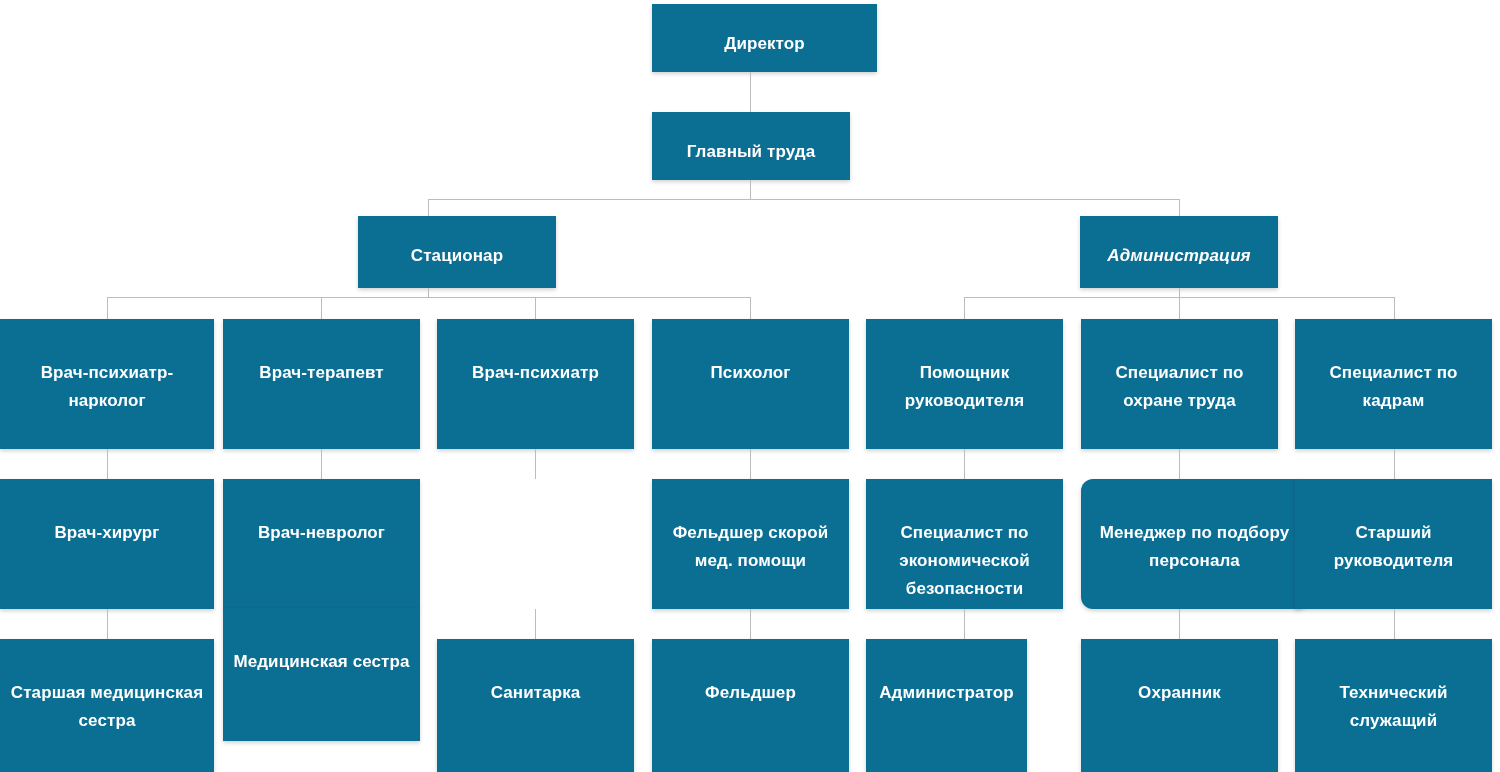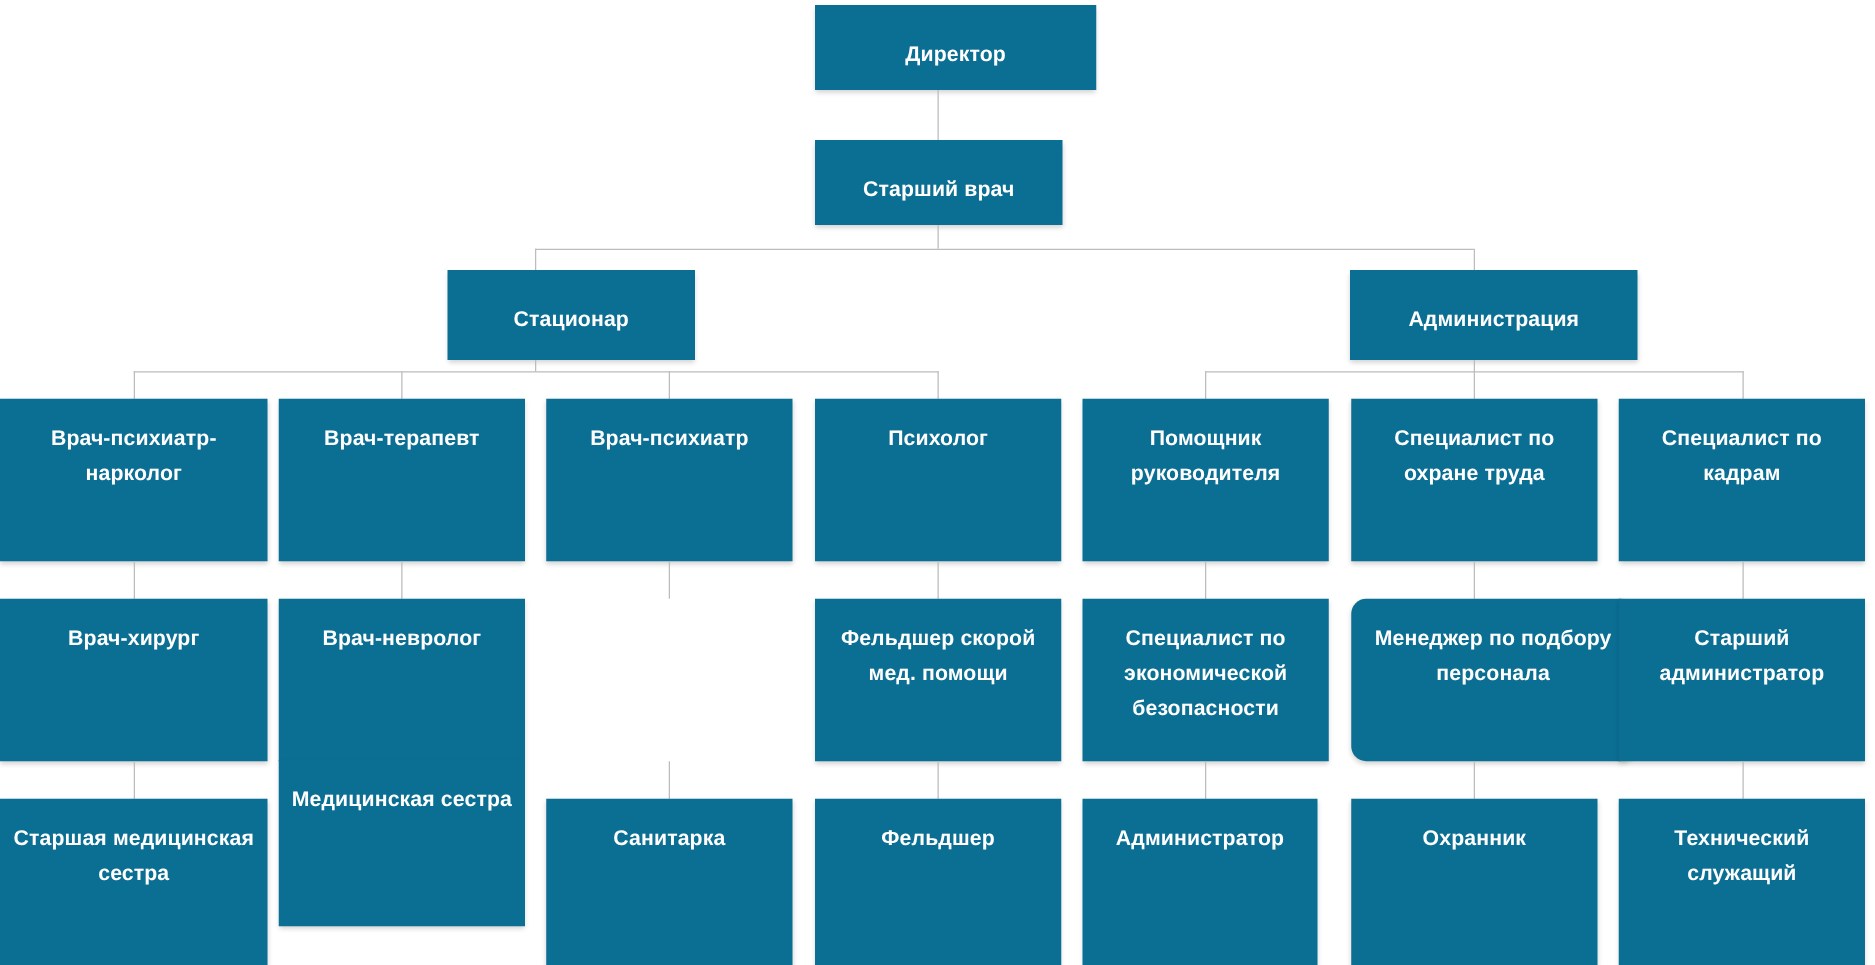--- a/index.html
+++ b/index.html
@@ -21,21 +21,21 @@
     position: absolute;
     background: #0B6E93;
     color: #ffffff;
     font-weight: bold;
     font-size: 17px;
     line-height: 28px;
     display: flex;
     align-items: flex-start;
     justify-content: center;
     text-align: center;
-    padding-top: 18px;
+    padding-top: 40px;
     box-sizing: border-box;
     box-shadow: 0 2px 4px rgba(0,0,0,0.18);
     letter-spacing: 0.1px;
   }
   .node span {
     display: block;
     width: 100%;
     padding: 0 6px;
     box-sizing: border-box;
   }
@@ -56,32 +56,32 @@
 
 <div id="chart-canvas">
 
   <div class="node single-line" style="left:652px; top:4px; width:225px; height:68px;">
     <span>Директор</span>
   </div>
 
   <div class="connector-v" style="left:750px; top:72px; height:40px;"></div>
 
   <div class="node single-line" style="left:652px; top:112px; width:198px; height:68px;">
-    <span>Старший врач</span>
+    <span>Главный труда</span>
   </div>
 
   <div class="connector-v" style="left:750px; top:180px; height:19px;"></div>
   <div class="connector-h" style="left:428px; top:199px; width:751px;"></div>
   <div class="connector-v" style="left:428px; top:199px; height:17px;"></div>
   <div class="connector-v" style="left:1179px; top:199px; height:17px;"></div>
 
   <div class="node single-line" style="left:330px; top:216px; width:198px; height:72px;margin-left:28px;">
     <span>Стационар</span>
   </div>
-  <div class="node single-line" style="left:1080px; top:216px; width:230px; height:72px;">
+  <div class="node single-line" style="left:1080px; top:216px; width:198px; height:72px;font-style:italic;">
     <span>Администрация</span>
   </div>
 
   <div class="connector-v" style="left:428px; top:288px; height:9px;"></div>
   <div class="connector-h" style="left:107px; top:297px; width:644px;"></div>
   <div class="connector-v" style="left:107px; top:297px; height:22px;"></div>
   <div class="connector-v" style="left:321px; top:297px; height:22px;"></div>
   <div class="connector-v" style="left:535px; top:297px; height:22px;"></div>
   <div class="connector-v" style="left:750px; top:297px; height:22px;"></div>
 
@@ -130,21 +130,21 @@
   <div class="node" style="left:652px; top:479px; width:197px; height:130px;">
     <span>Фельдшер скорой мед. помощи</span>
   </div>
   <div class="node" style="left:866px; top:479px; width:197px; height:130px;">
     <span>Специалист по экономической безопасности</span>
   </div>
   <div class="node" style="left:1081px; top:479px; width:227px; height:130px;border-radius:12px;">
     <span>Менеджер по подбору персонала</span>
   </div>
   <div class="node" style="left:1295px; top:479px; width:197px; height:130px;">
-    <span>Старший администратор</span>
+    <span>Старший руководителя</span>
   </div>
 
   <div class="connector-v" style="left:107px; top:609px; height:30px;"></div>
   <div class="connector-v" style="left:321px; top:609px; height:30px;"></div>
   <div class="connector-v" style="left:535px; top:609px; height:30px;"></div>
   <div class="connector-v" style="left:750px; top:609px; height:30px;"></div>
   <div class="connector-v" style="left:964px; top:609px; height:30px;"></div>
   <div class="connector-v" style="left:1179px; top:609px; height:30px;"></div>
   <div class="connector-v" style="left:1394px; top:609px; height:30px;"></div>
 
@@ -153,21 +153,21 @@
   </div>
   <div class="node" style="left:223px; top:608px; width:197px; height:133px;">
     <span>Медицинская сестра</span>
   </div>
   <div class="node" style="left:437px; top:639px; width:197px; height:133px;">
     <span>Санитарка</span>
   </div>
   <div class="node" style="left:652px; top:639px; width:197px; height:133px;">
     <span>Фельдшер</span>
   </div>
-  <div class="node" style="left:866px; top:639px; width:188px; height:133px;">
+  <div class="node" style="left:866px; top:639px; width:161px; height:133px;">
     <span>Администратор</span>
   </div>
   <div class="node" style="left:1081px; top:639px; width:197px; height:133px;">
     <span>Охранник</span>
   </div>
   <div class="node" style="left:1295px; top:639px; width:197px; height:133px;">
     <span>Технический служащий</span>
   </div>
 
 </div>

